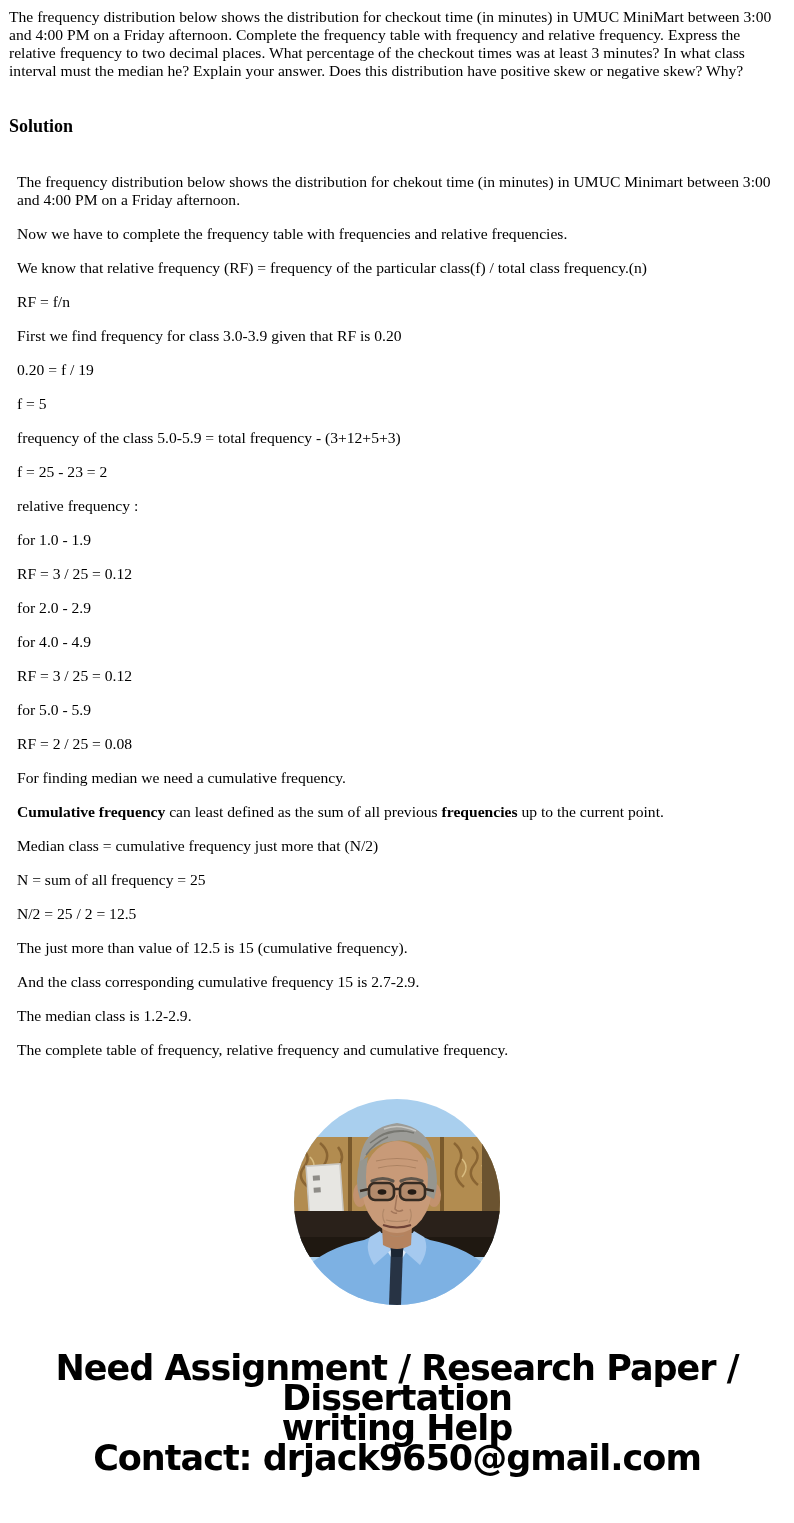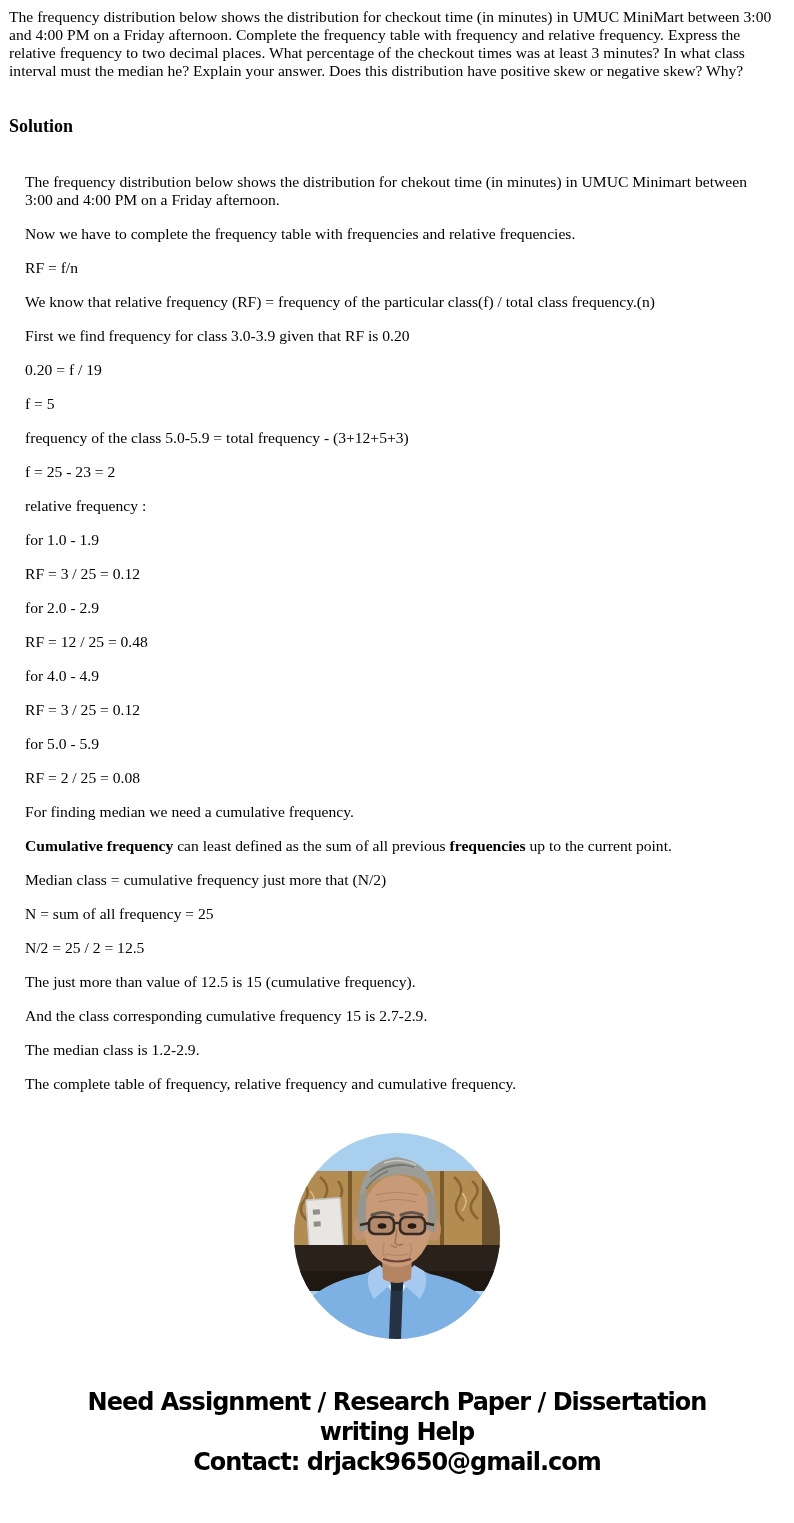--- a/index.html
+++ b/index.html
@@ -25,67 +25,66 @@
   h2.solution-heading {
     font-family: "Liberation Serif", serif;
     font-size: 18px;
     line-height: 21px;
     font-weight: bold;
     margin: 36px 0;
   }
   .paragraphs p {
     font-size: 15.6px;
     line-height: 18px;
-    margin: 16px 16px;
+    margin: 16px 8px;
   }
   .avatar-row {
     display: flex;
     justify-content: center;
     margin-top: 40px;
   }
   .avatar-row svg {
     display: block;
     width: 206px;
     height: 206px;
   }
   .footer {
     margin-top: 48px;
     text-align: center;
     font-family: "DejaVu Sans", sans-serif;
     font-weight: bold;
-    font-size: 24px;
+    font-size: 35px;
     line-height: 30px;
     letter-spacing: -1px;
     color: #000000;
   }
 </style>
 </head>
 <body>
 
 <div class="page">
 
   <p class="question">The frequency distribution below shows the distribution for checkout time (in minutes) in UMUC MiniMart between 3:00 and 4:00 PM on a Friday afternoon. Complete the frequency table with frequency and relative frequency. Express the relative frequency to two decimal places. What percentage of the checkout times was at least 3 minutes? In what class interval must the median he? Explain your answer. Does this distribution have positive skew or negative skew? Why?</p>
 
   <h2 class="solution-heading">Solution</h2>
 
   <div class="paragraphs">
       <p>The frequency distribution below shows the distribution for chekout time (in minutes) in UMUC Minimart between 3:00 and 4:00 PM on a Friday afternoon.</p>
       <p>Now we have to complete the frequency table with frequencies and relative frequencies.</p>
+      <p>We know that relative frequency (RF) = frequency of the particular class(f) / total class frequency.(n)</p>
       <p>RF = f/n</p>
-      <p>We know that relative frequency (RF) = frequency of the particular class(f) / total class frequency.(n)</p>
       <p>First we find frequency for class 3.0-3.9 given that RF is 0.20</p>
       <p>0.20 = f / 19</p>
       <p>f = 5</p>
       <p>frequency of the class 5.0-5.9 = total frequency - (3+12+5+3)</p>
       <p>f = 25 - 23 = 2</p>
       <p>relative frequency :</p>
       <p>for 1.0 - 1.9</p>
       <p>RF = 3 / 25 = 0.12</p>
       <p>for 2.0 - 2.9</p>
-      <p>RF = 12 / 25 = 0.48</p>
       <p>for 4.0 - 4.9</p>
       <p>RF = 3 / 25 = 0.12</p>
       <p>for 5.0 - 5.9</p>
       <p>RF = 2 / 25 = 0.08</p>
       <p>For finding median we need a cumulative frequency.</p>
       <p><b>Cumulative frequency</b><span> can least defined as the sum of all previous </span><b>frequencies</b><span> up to the current point.</span></p>
       <p>Median class = cumulative frequency just more that (N/2)</p>
       <p>N = sum of all frequency = 25</p>
       <p>N/2 = 25 / 2 = 12.5</p>
       <p>The just more than value of 12.5 is 15 (cumulative frequency).</p>

